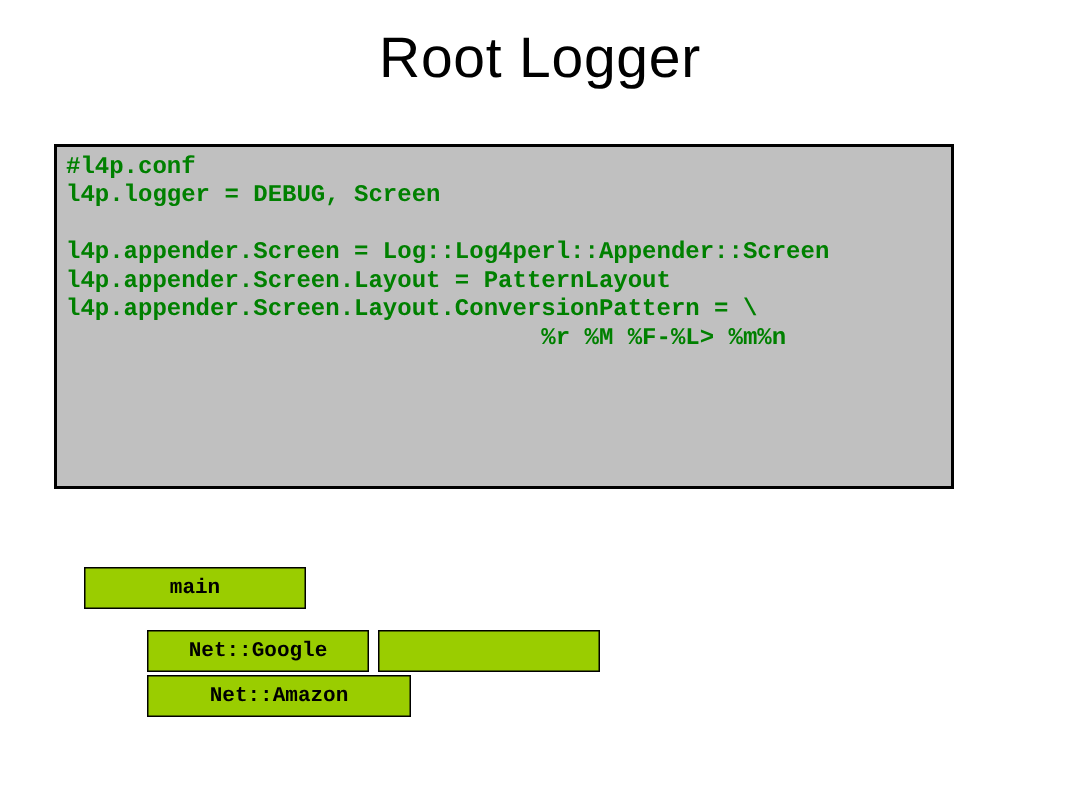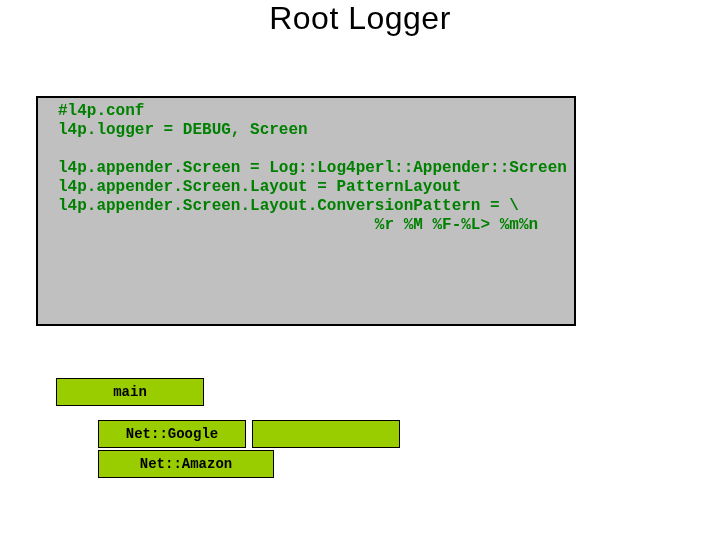--- a/index.html
+++ b/index.html
@@ -5,35 +5,36 @@
   html, body {
     margin: 0;
     padding: 0;
     width: 720px;
     height: 540px;
     background: #ffffff;
     font-family: Arial, Helvetica, sans-serif;
   }
   .title {
     text-align: center;
-    font-size: 32px;
+    font-size: 38px;
     font-weight: 400;
     color: #000;
+    margin-top: 18px;
     margin-bottom: 18px;
     letter-spacing: 0.5px;
   }
   .code-box {
     position: absolute;
     left: 36px;
     top: 96px;
-    width: 540px;
+    width: 600px;
     height: 230px;
     background: #c0c0c0;
     border: 2px solid #000;
-    padding: 4px 20px;
+    padding: 4px 6px;
     box-sizing: border-box;
   }
   .code-box pre {
     margin: 0;
     font-family: "Courier New", Courier, monospace;
     font-weight: bold;
     font-size: 16px;
     line-height: 19px;
     color: #008000;
     white-space: pre;

